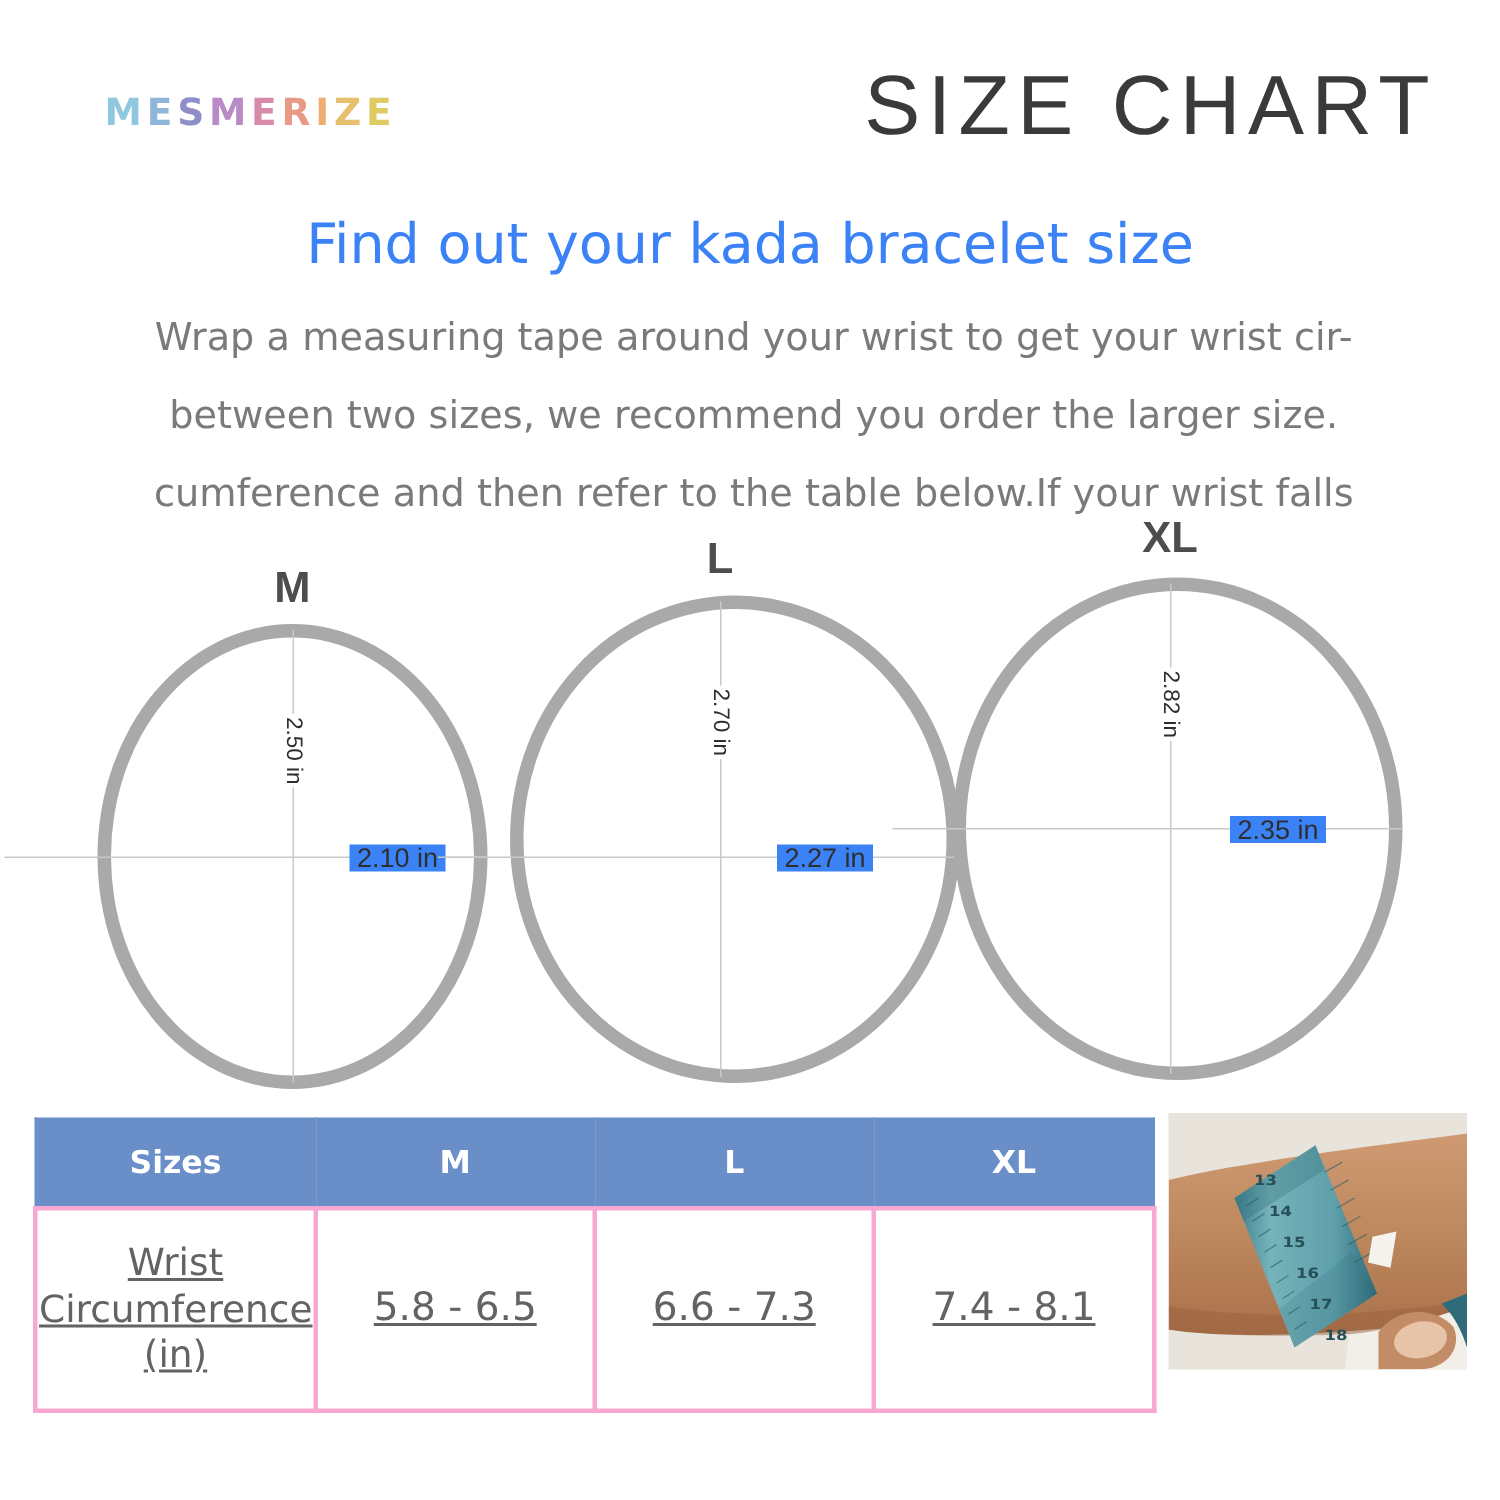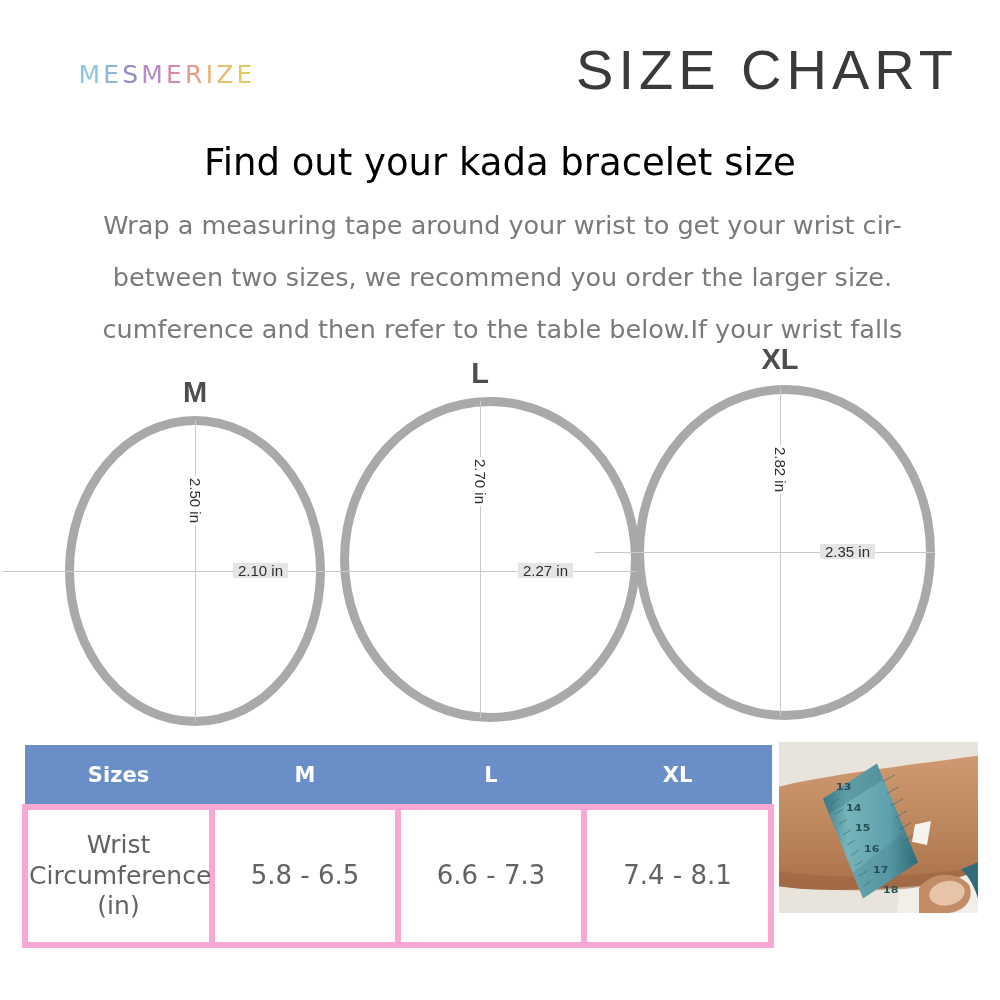--- a/index.html
+++ b/index.html
@@ -40,21 +40,21 @@
       radial-gradient(ellipse at 33% 20%, rgba(170,150,220,0.5), rgba(170,150,220,0) 60%),
       radial-gradient(ellipse at 52% 85%, rgba(238,140,150,0.5), rgba(238,140,150,0) 60%),
       radial-gradient(ellipse at 74% 25%, rgba(240,165,110,0.5), rgba(240,165,110,0) 60%),
       radial-gradient(ellipse at 95% 70%, rgba(232,205,95,0.55), rgba(232,205,95,0) 62%);
     filter: blur(7px);
     z-index: -1;
   }
   .logo-text {
     font-size: 25px;
     letter-spacing: 3.2px;
-    font-weight: 400;
+    font-weight: 700;
     white-space: nowrap;
     position: relative;
     z-index: 2;
   }
   .logo-text span { display: inline-block; }
 
   
   #size-chart-title {
     position: absolute;
     right: 42px;
@@ -69,21 +69,21 @@
   }
 
   
   #page-heading {
     position: absolute;
     left: 0;
     top: 143px;
     width: 1000px;
     text-align: center;
     font-size: 37px;
-    color: #000000;
+    color: #3b82f6;
     font-weight: 400;
     line-height: 1.1;
   }
   #intro-paragraph {
     position: absolute;
     left: 50px;
     top: 199px;
     width: 905px;
     text-align: center;
     font-size: 25.5px;
@@ -134,25 +134,25 @@
     font-family: "Liberation Sans", sans-serif;
     white-space: nowrap;
     transform-origin: left top;
     transform: rotate(90deg);
     background: #ffffff;
     padding: 0 2px;
     line-height: 1;
   }
   .dim-label-h {
     position: absolute;
-    font-size: 15px;
+    font-size: 18px;
     color: #2e2e2e;
     font-family: "Liberation Sans", sans-serif;
     white-space: nowrap;
-    background: #e5e5e5;
+    background: #3b82f6;
     padding: 0 5px;
     line-height: 1;
   }
 
   
   #size-table {
     position: absolute;
     left: 22px;
     top: 745px;
     width: 734px;
@@ -163,28 +163,29 @@
     background: #6a8ec8;
     color: #ffffff;
     font-size: 21px;
     font-weight: 700;
     height: 56px;
     border: 1px solid #6a8ec8;
     text-align: center;
     font-family: "DejaVu Sans", sans-serif;
   }
   #size-table td {
-    border: 6px solid #f9a8d4;
+    border: 3px solid #f9a8d4;
     height: 130px;
     text-align: center;
     vertical-align: middle;
     font-size: 26px;
     color: #636363;
     line-height: 1.22;
     background: #ffffff;
+    text-decoration: underline;
   }
   #size-table td.row-label { font-size: 25px; }
 
   
   #wrist-photo {
     position: absolute;
     left: 779px;
     top: 742px;
     width: 199px;
     height: 171px;

